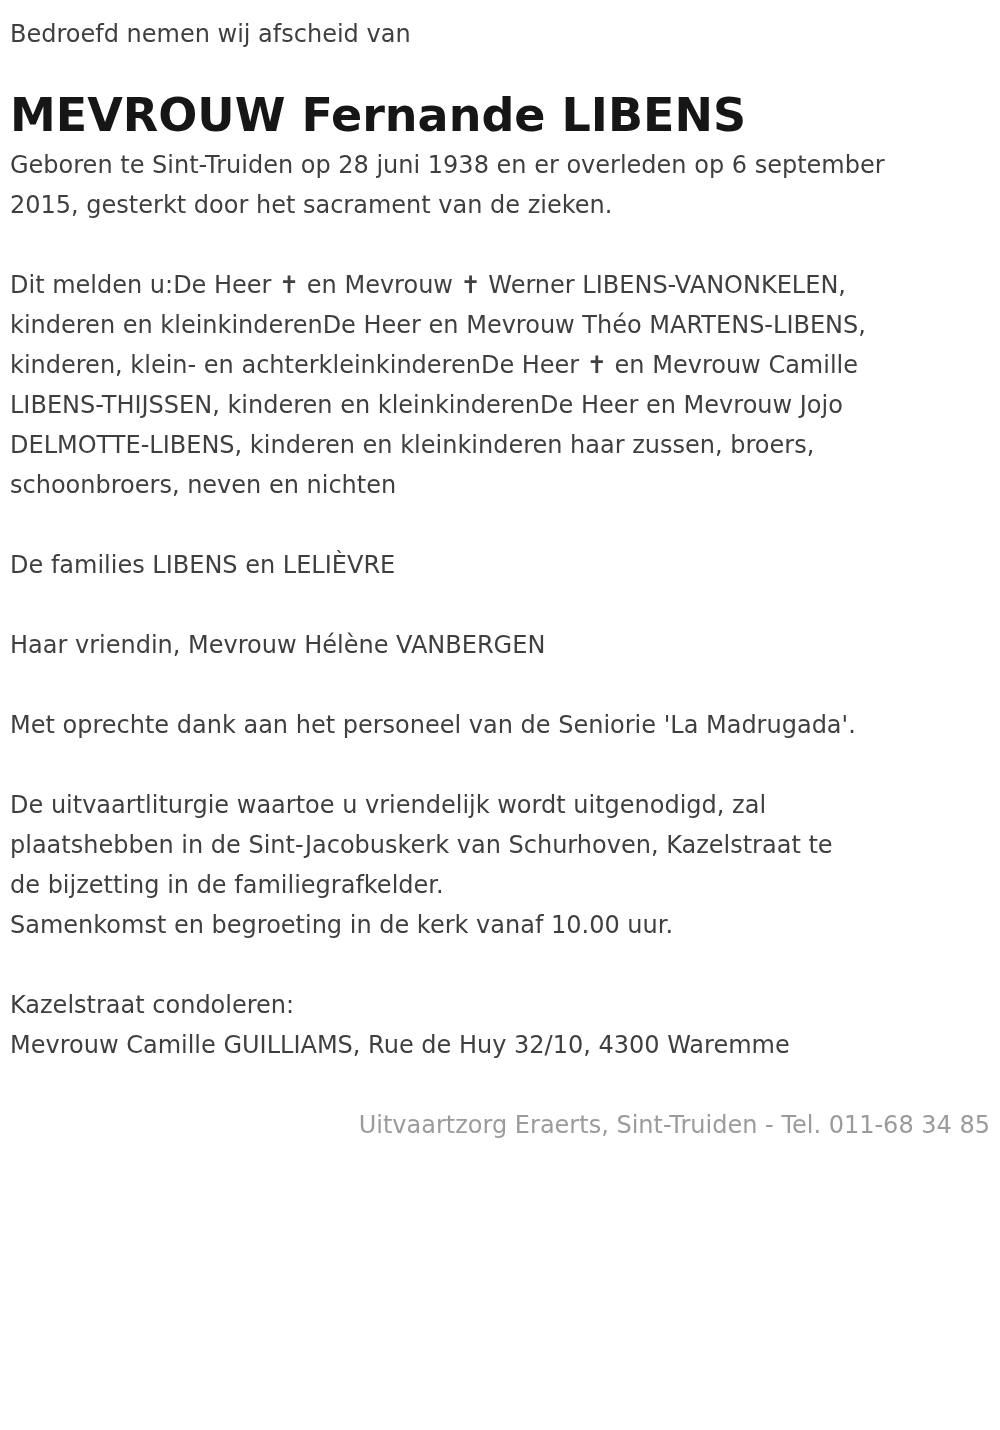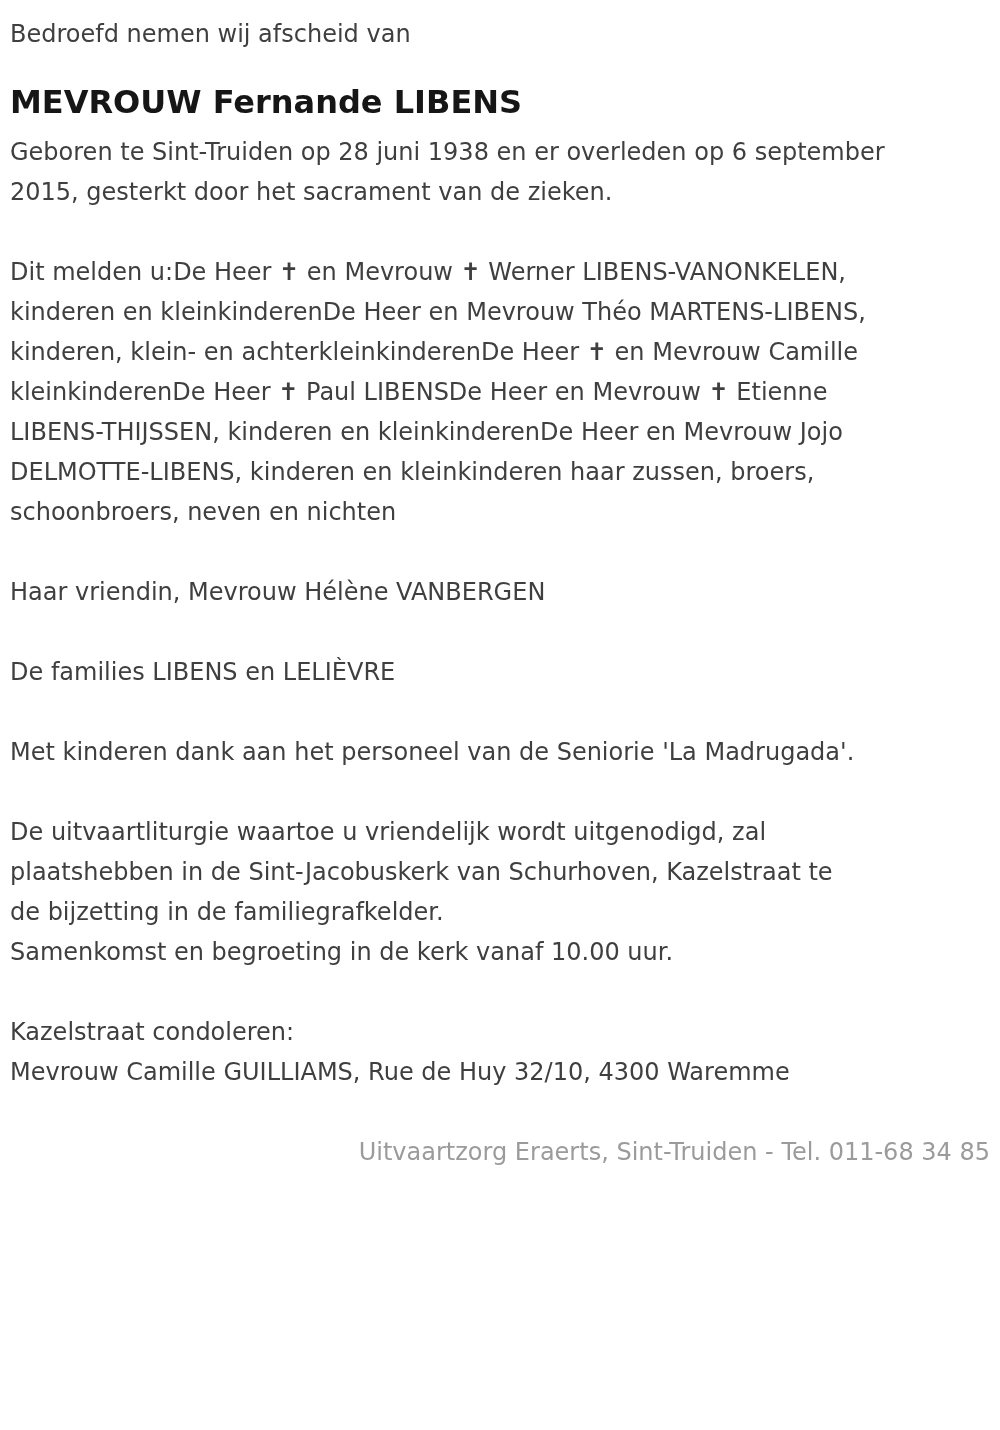--- a/index.html
+++ b/index.html
@@ -29,22 +29,22 @@
     line-height:40px;
     white-space:nowrap;
   }
   .para{
     margin:0 0 40px 0;
   }
   .intro{
     margin:0;
   }
   h1.name{
-    margin:25px 0 7px 0;
-    font-size:32px;
+    margin:38px 0 7px 0;
+    font-size:46px;
     line-height:46px;
     font-weight:700;
     color:var(--heading,#161616);
     white-space:nowrap;
   }
   .footer-line{
     color:var(--footer,#9b9b9b);
     margin-top:27px;
     text-align:right;
   }
@@ -60,31 +60,30 @@
 
   <div class="para">
     <div class="line">Geboren te Sint-Truiden op 28 juni 1938 en er overleden op 6 september</div>
     <div class="line">2015, gesterkt door het sacrament van de zieken.</div>
   </div>
 
   <div class="para">
     <div class="line">Dit melden u:De Heer ✝ en Mevrouw ✝ Werner LIBENS-VANONKELEN,</div>
     <div class="line">kinderen en kleinkinderenDe Heer en Mevrouw Théo MARTENS-LIBENS,</div>
     <div class="line">kinderen, klein- en achterkleinkinderenDe Heer ✝ en Mevrouw Camille</div>
-    <div class="line">kleinkinderenDe Heer ✝ Paul LIBENSDe Heer en Mevrouw ✝ Etienne</div>
     <div class="line">LIBENS-THIJSSEN, kinderen en kleinkinderenDe Heer en Mevrouw Jojo</div>
     <div class="line">DELMOTTE-LIBENS, kinderen en kleinkinderen haar zussen, broers,</div>
     <div class="line">schoonbroers, neven en nichten</div>
   </div>
 
+  <div class="para line">De families LIBENS en LELIÈVRE</div>
+
   <div class="para line">Haar vriendin, Mevrouw Hélène VANBERGEN</div>
 
-  <div class="para line">De families LIBENS en LELIÈVRE</div>
-
-  <div class="para line">Met kinderen dank aan het personeel van de Seniorie 'La Madrugada'.</div>
+  <div class="para line">Met oprechte dank aan het personeel van de Seniorie 'La Madrugada'.</div>
 
   <div class="para">
     <div class="line">De uitvaartliturgie waartoe u vriendelijk wordt uitgenodigd, zal</div>
     <div class="line">plaatshebben in de Sint-Jacobuskerk van Schurhoven, Kazelstraat te</div>
     <div class="line">de bijzetting in de familiegrafkelder.</div>
     <div class="line">Samenkomst en begroeting in de kerk vanaf 10.00 uur.</div>
   </div>
 
   <div class="para">
     <div class="line">Kazelstraat condoleren:</div>

